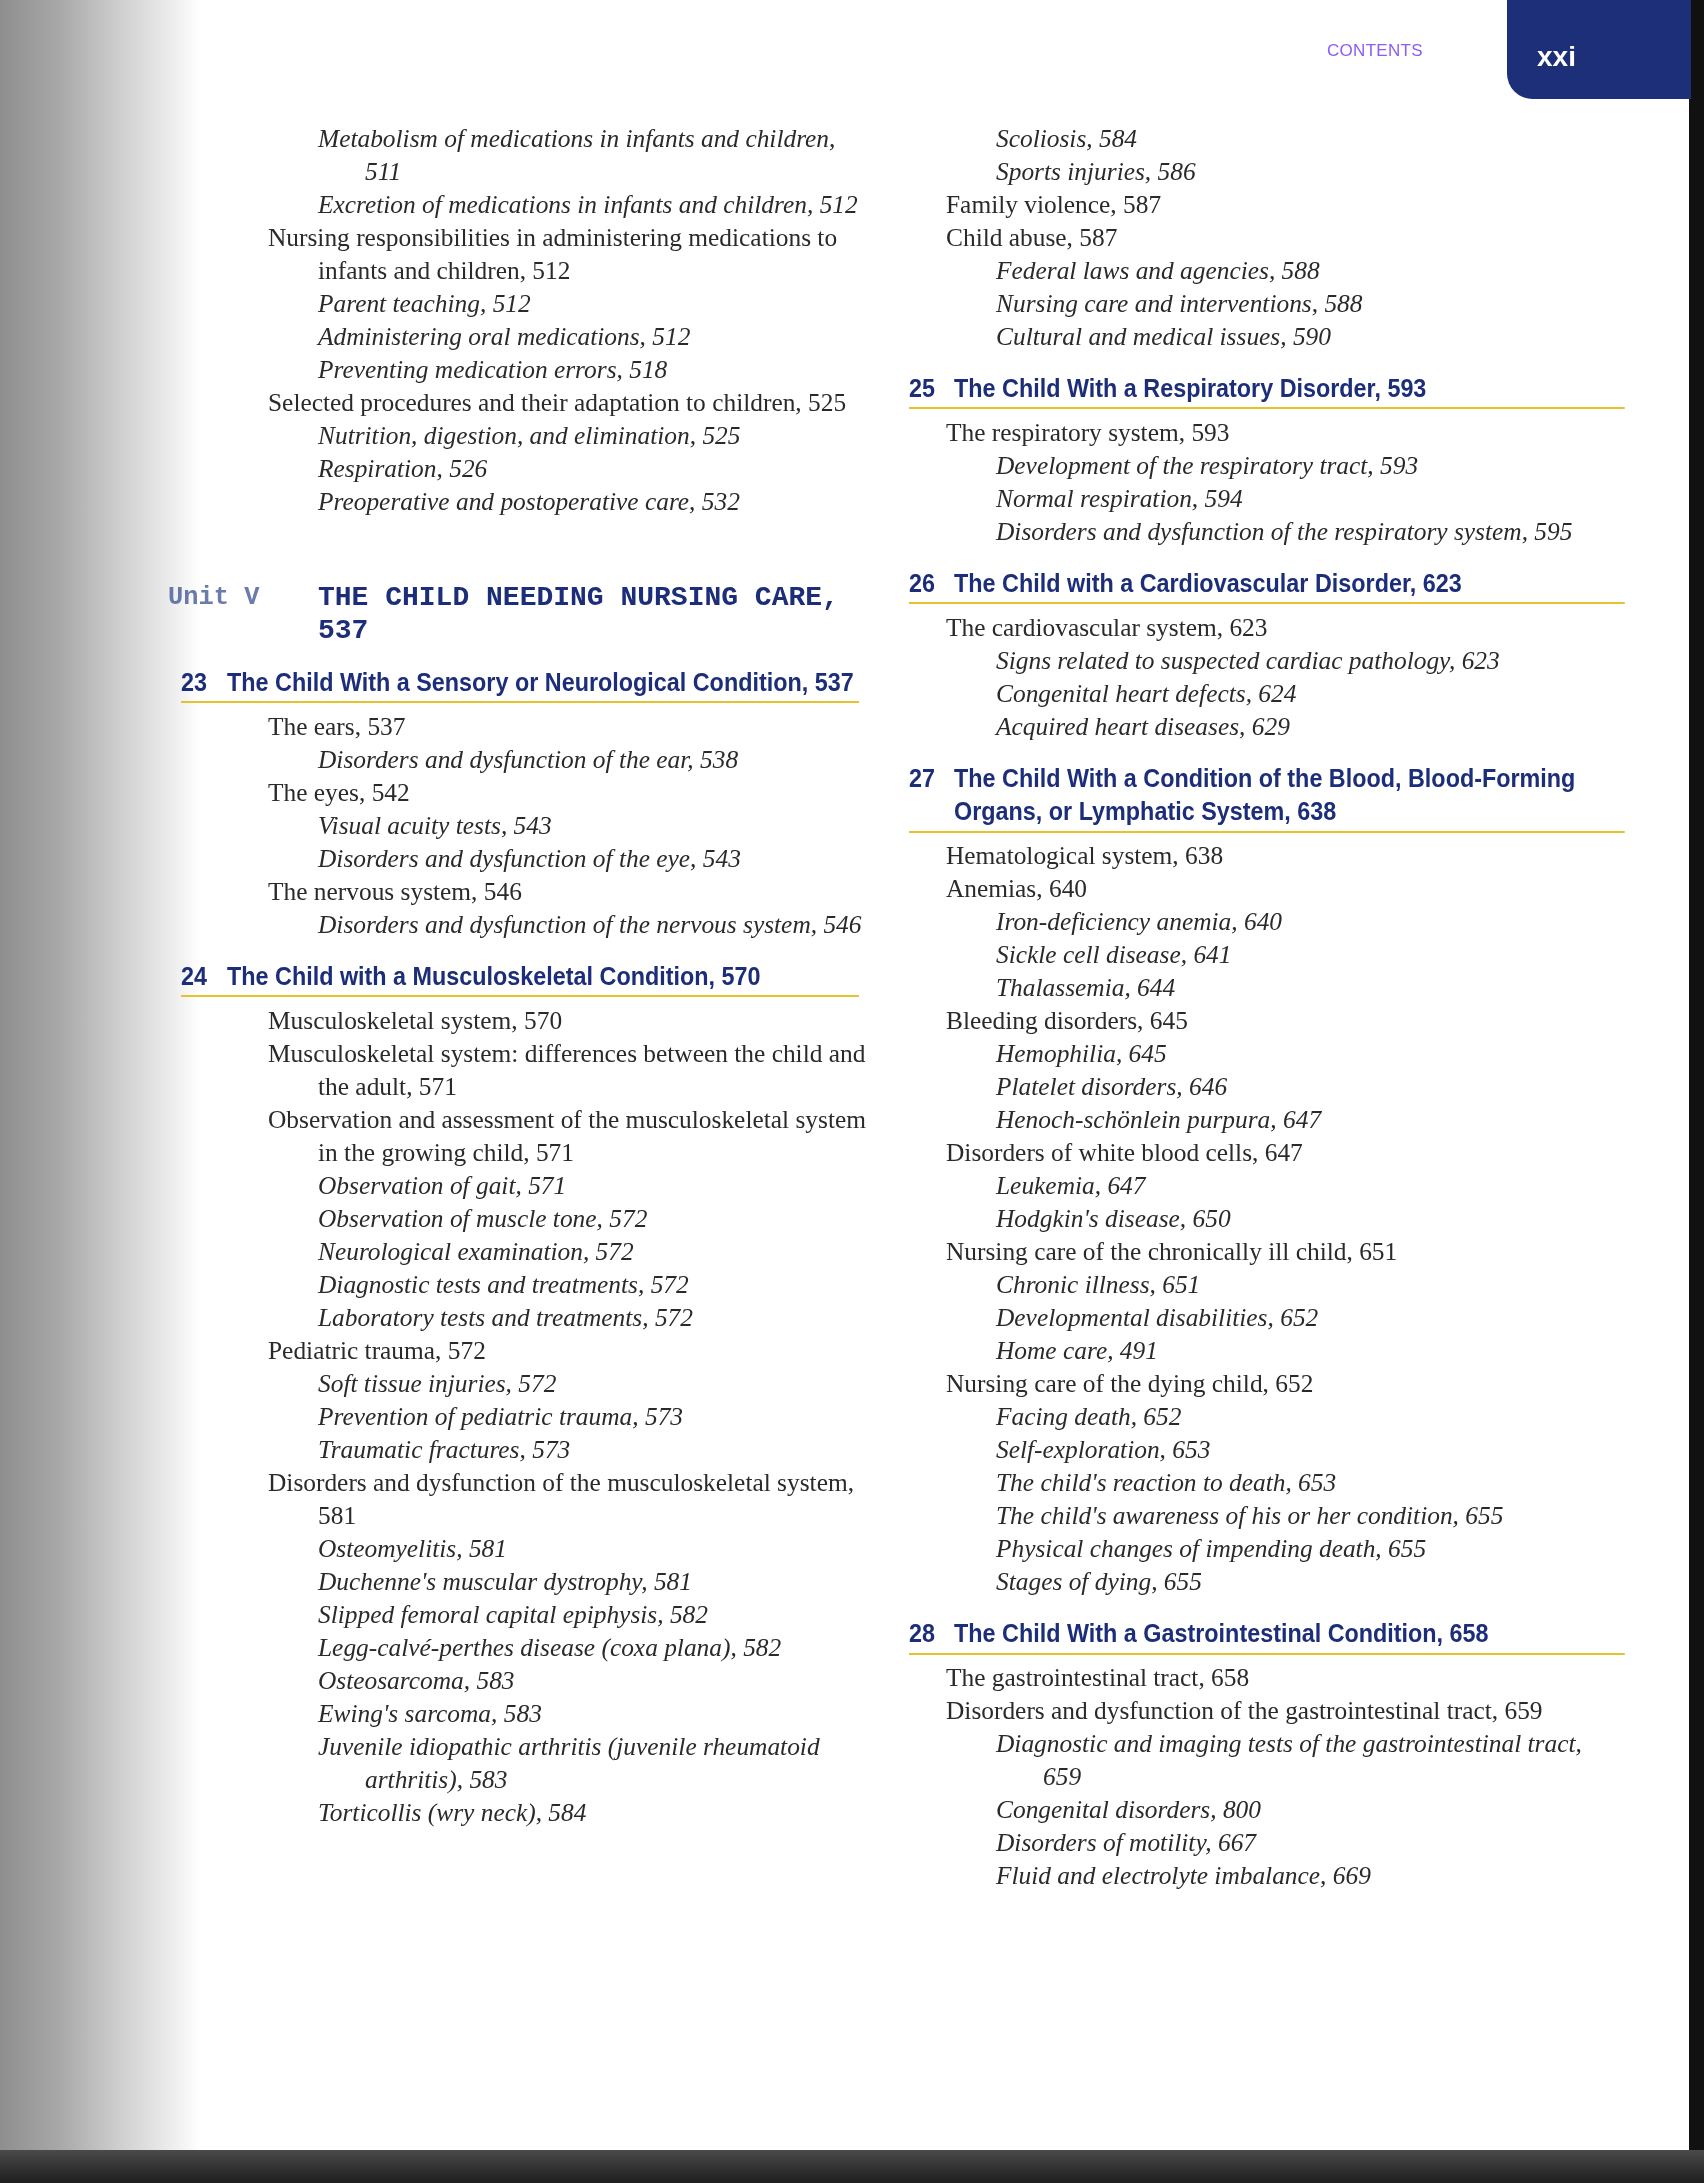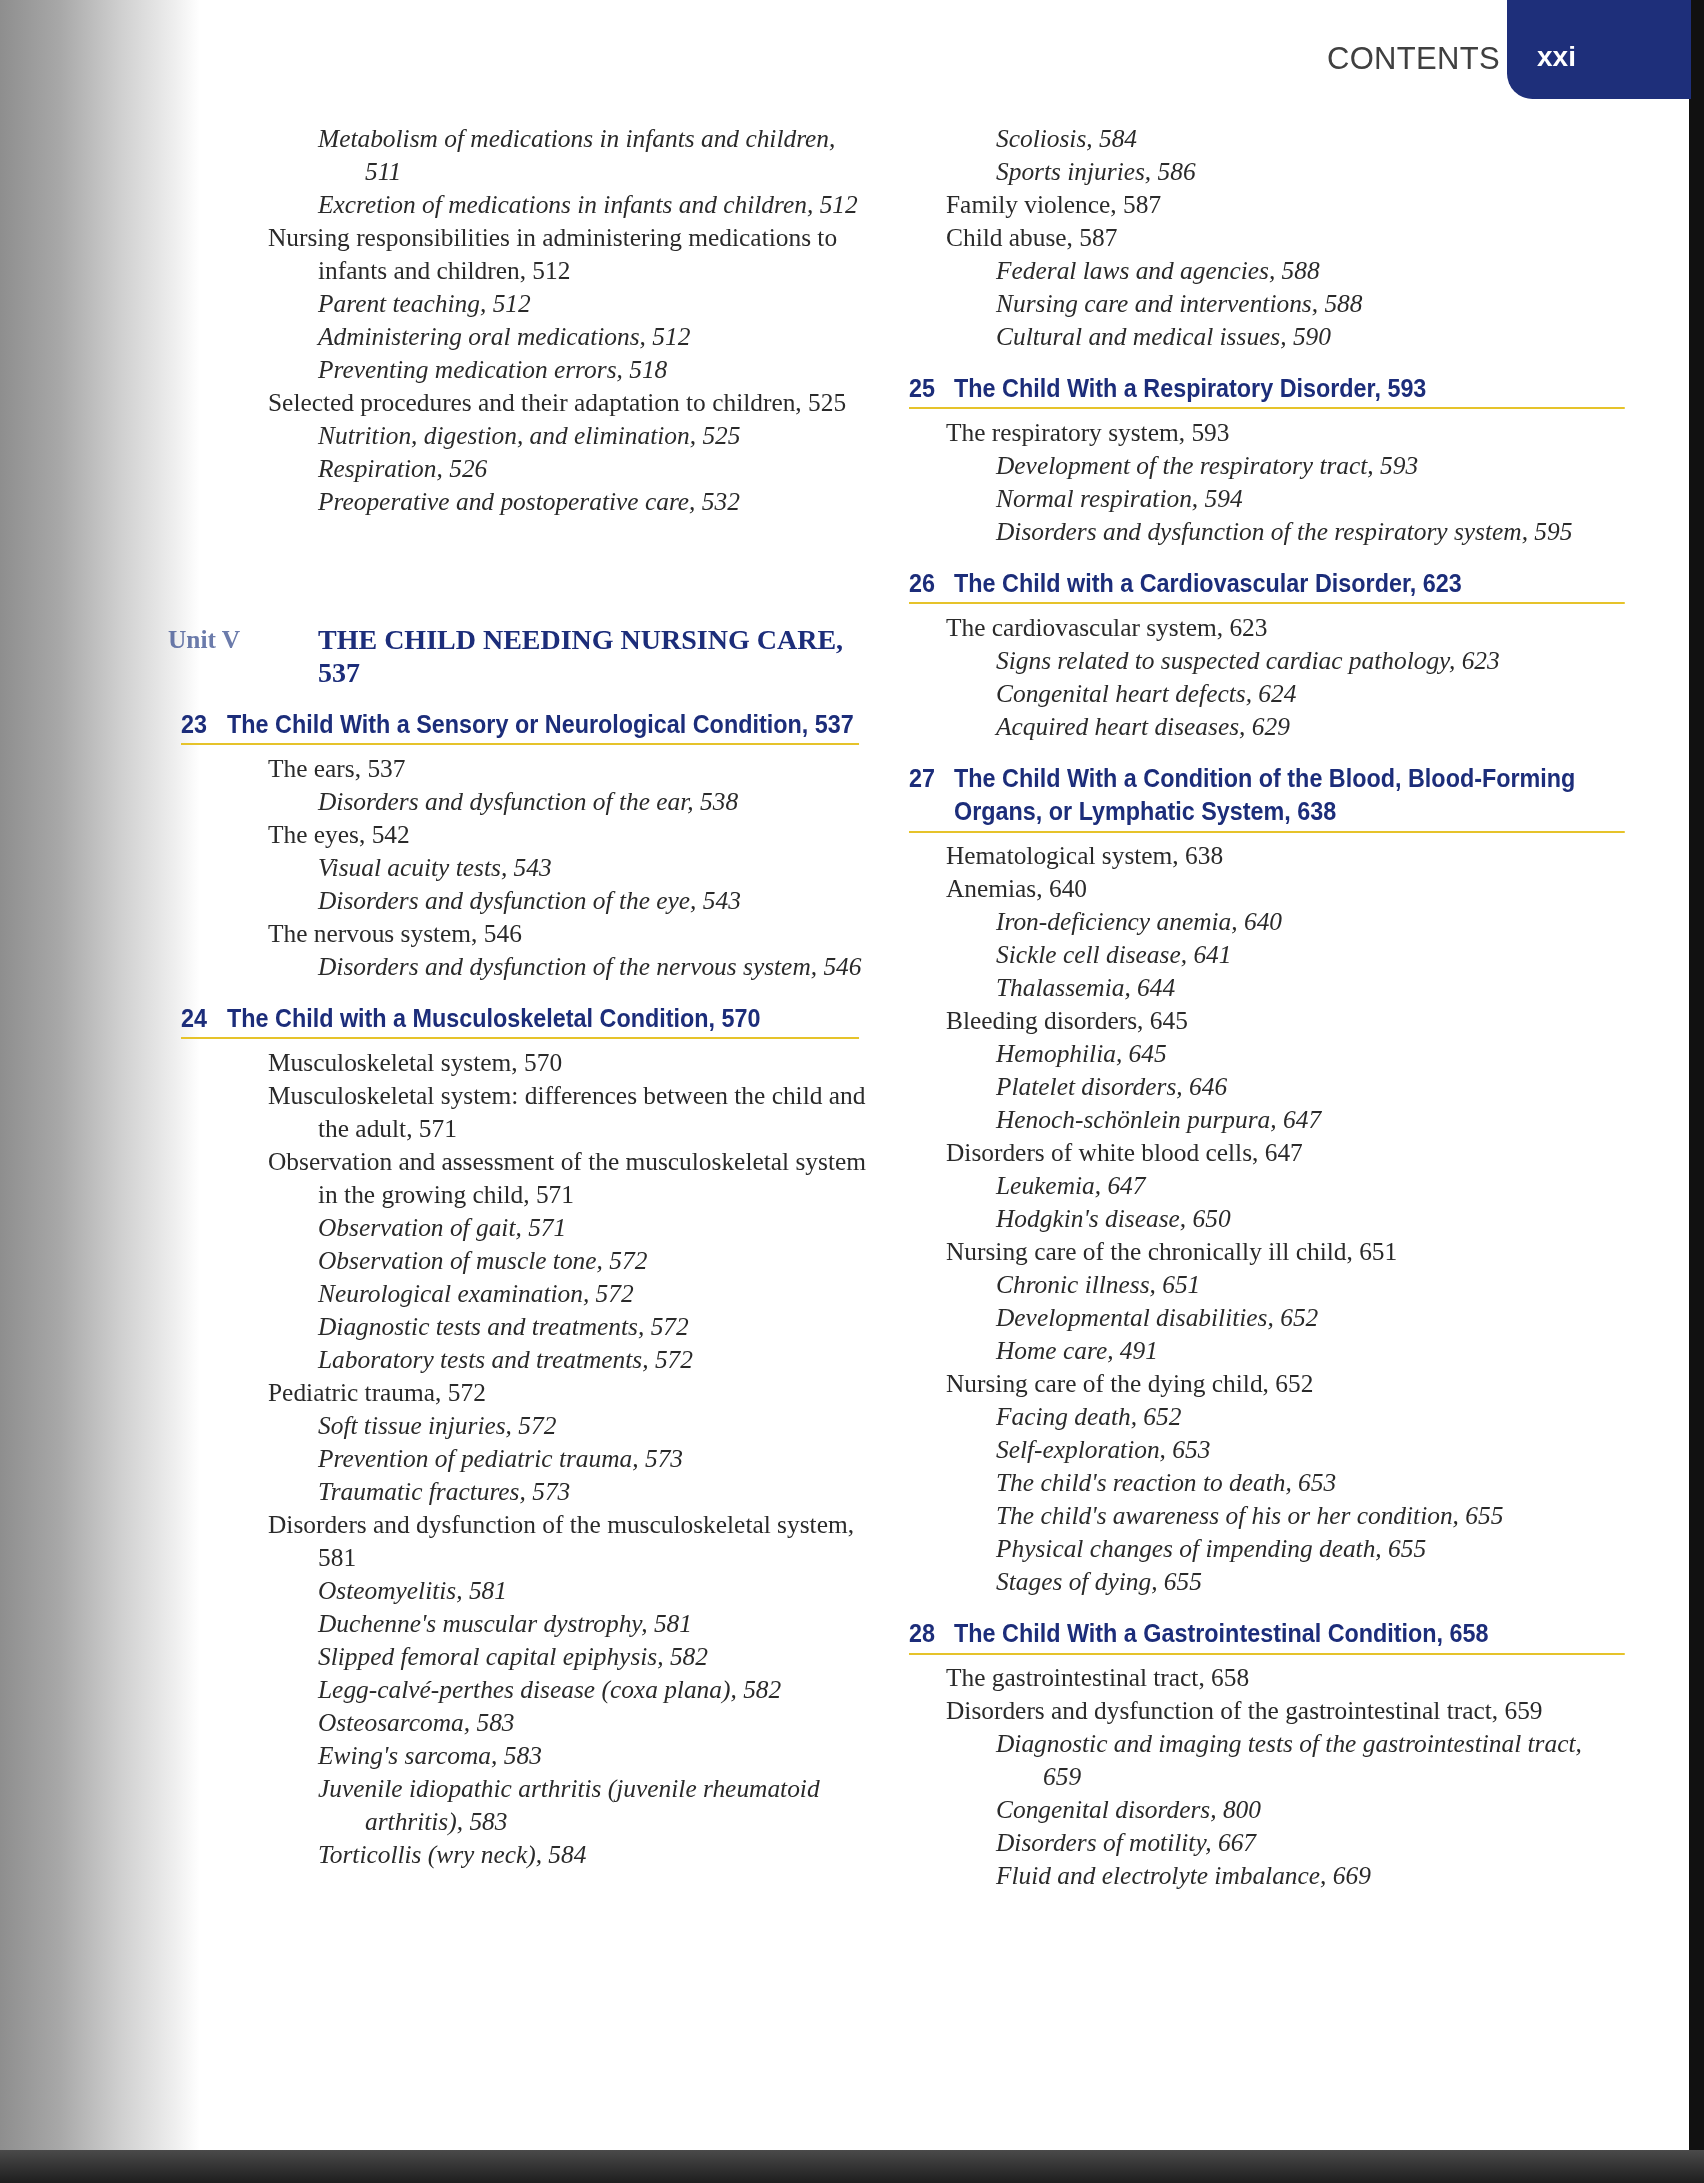--- a/index.html
+++ b/index.html
@@ -11,41 +11,41 @@
   }
   .gutter-shadow {
     position:absolute; left:0; top:0; width:200px; height:2183px;
     background:linear-gradient(to right,#8e8e8e 0px,#a8a8a8 60px,#cfcfcf 120px,#eeeeee 174px,#ffffff 200px);
   }
   .right-edge { position:absolute; right:0; top:0; width:14.7px; height:2183px; background:#111; }
   .bottom-edge { position:absolute; left:0; bottom:0; width:1704px; height:33px; background:linear-gradient(#4a4a4a,#1e1e1e); }
   .running-head {
     position:absolute; top:41px; left:1327px;
     font-family:"Liberation Sans", "DejaVu Sans", sans-serif;
-    font-size:31px; color:#404040; letter-spacing:0.3px;
+    font-size:17px; color:#8b5cf6; letter-spacing:0.3px;
   }
   .page-tab {
     position:absolute; top:0; left:1507px; width:184px; height:99px;
     background:#1e2f7a; border-bottom-left-radius:25.4px;
   }
   .page-num {
     position:absolute; top:41px; left:1537px;
     font-family:"Liberation Sans", "DejaVu Sans", sans-serif;
     font-weight:bold; font-size:28px; color:#ffffff;
   }
   .col { position:absolute; top:122px; }
   .col-left { left:231px; width:642px; }
   .col-right { left:909px; width:675px; }
   .entry { font-size:25.4px; line-height:33px; }
   .hang1 { padding-left:87px; text-indent:-50px; }
   .hang2 { padding-left:134px; text-indent:-47px; font-style:italic; }
   .unit {
-    font-family:Liberation Serif, serif;
+    font-family:Liberation Mono, monospace;
     color:#1c2d7a; font-weight:bold; font-size:28px; line-height:33px;
-    position:relative; padding-left:87px; margin-top:105px; margin-bottom:14.7px;
+    position:relative; padding-left:87px; margin-top:63px; margin-bottom:14.7px;
   }
   .unit .unit-label { position:absolute; left:-63px; top:0; color:#3a4f8f; font-size:25.4px; font-weight:bold; opacity:.75; }
   .chapter {
     font-family:"Liberation Sans", "DejaVu Sans", sans-serif;
     color:#1c2d7a; font-weight:bold; font-size:25.4px; line-height:33px;
     position:relative; padding-left:37px; padding-bottom:2.7px;
     border-bottom:2.7px solid #e6c32a; margin-bottom:6.7px; margin-top:18.7px;
     transform:scaleX(0.92); transform-origin:left;
     width:108%;
   }

